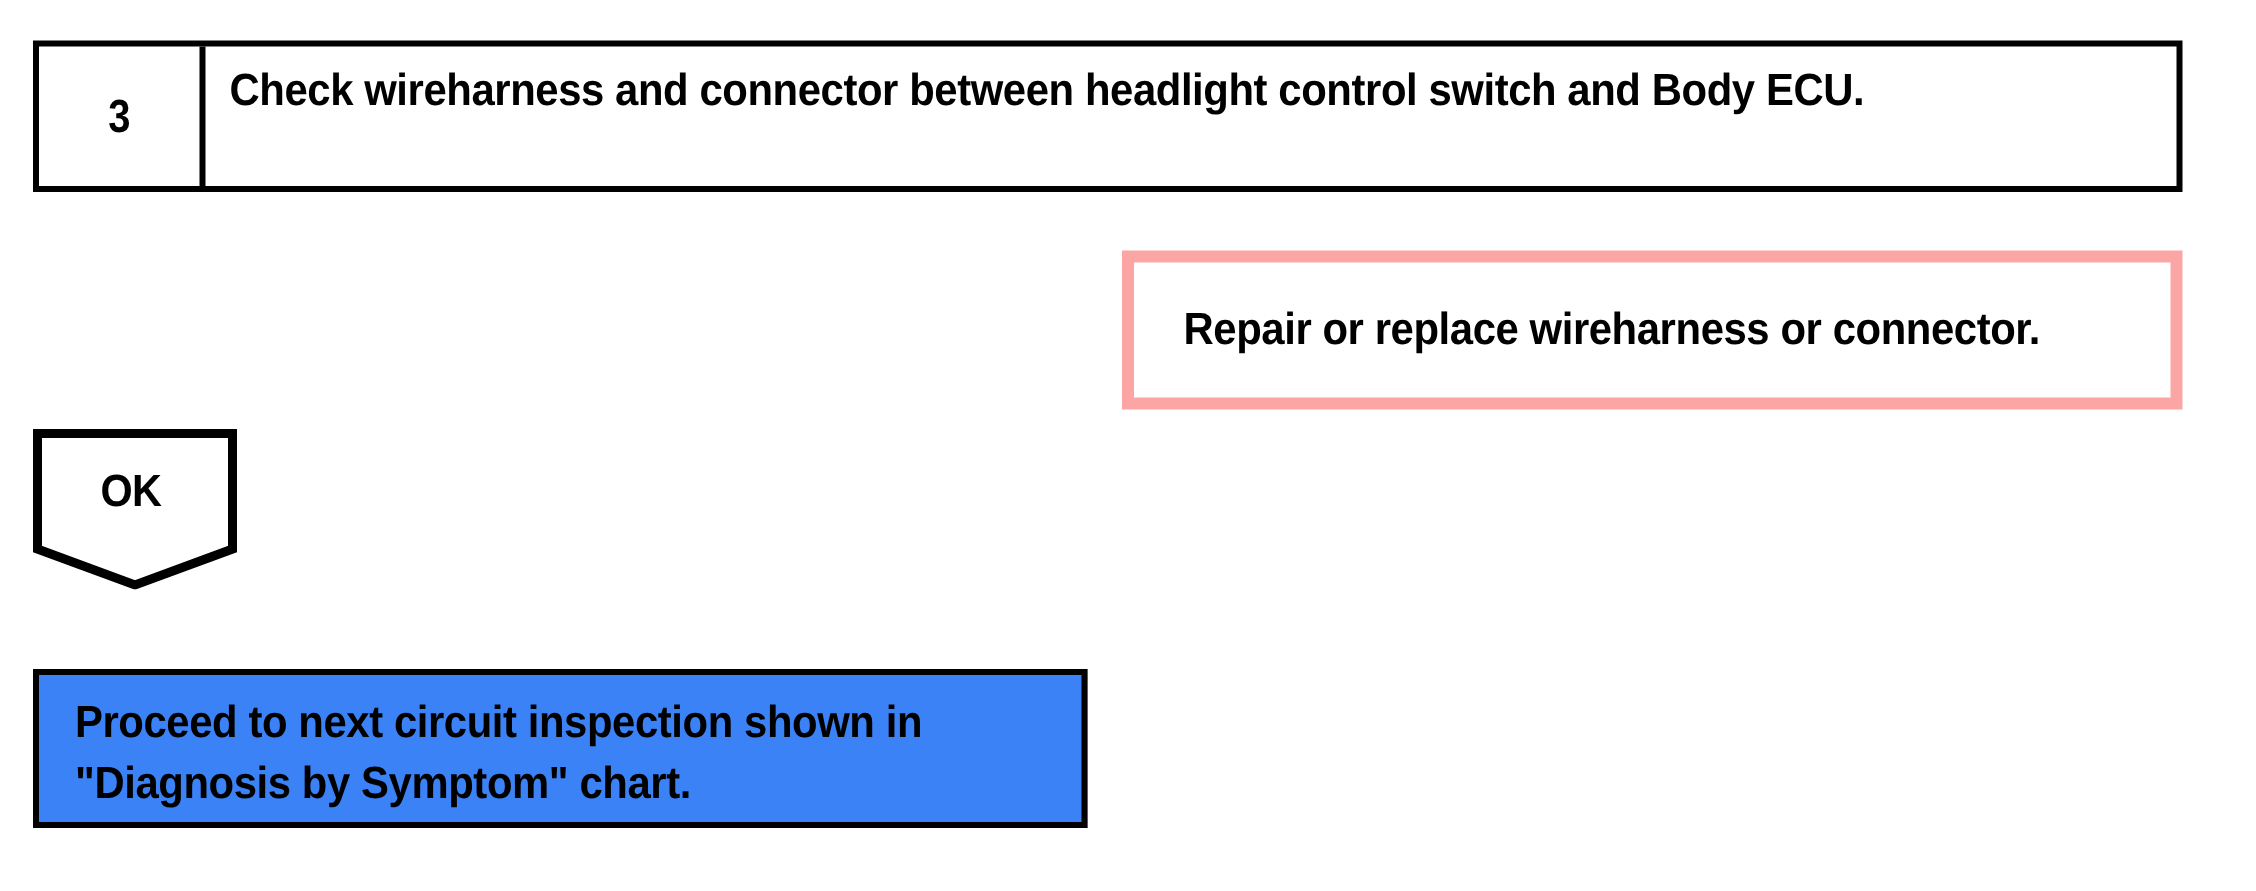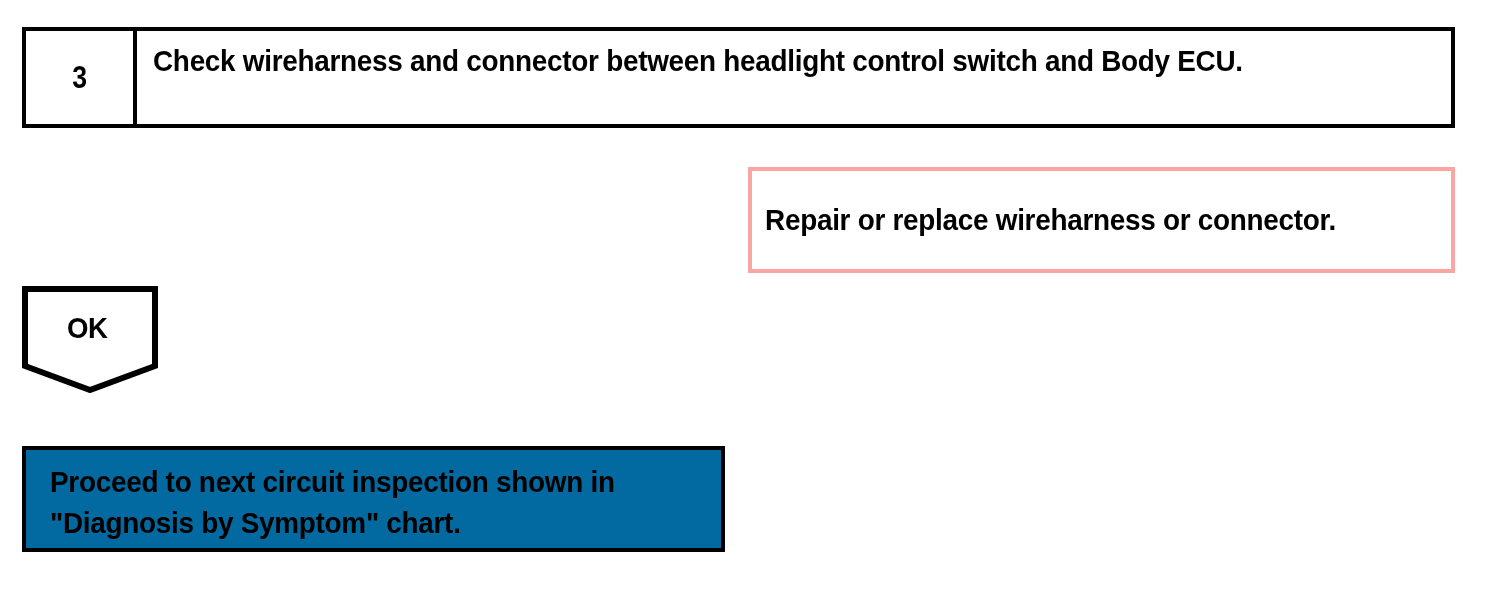--- a/index.html
+++ b/index.html
@@ -87,25 +87,26 @@
     transform-origin: left top;
   }
 
   
   .repair-box {
     position: absolute;
     left: 748px;
     top: 167px;
     width: 707px;
     height: 106px;
-    border: 4px solid #fca5a5;
+    border: 8px solid #fca5a5;
     box-sizing: border-box;
     background: #fff;
     display: flex;
     align-items: center;
+    padding-left: 20px;
   }
   .repair-text {
     padding-left: 14px;
     font-size: 30px;
     font-weight: bold;
     line-height: 1.15;
     letter-spacing: -0.3px;
     transform: scaleX(0.93);
     transform-origin: left center;
   }
@@ -137,21 +138,21 @@
 
   
   .proceed-box {
     position: absolute;
     left: 22px;
     top: 446px;
     width: 703px;
     height: 106px;
     border: 4px solid #000;
     box-sizing: border-box;
-    background: #0369a1;
+    background: #3b82f6;
   }
   .proceed-text {
     position: absolute;
     left: 24px;
     top: 12px;
     width: 660px;
     font-size: 30px;
     font-weight: bold;
     line-height: 1.35;
     letter-spacing: -0.3px;

